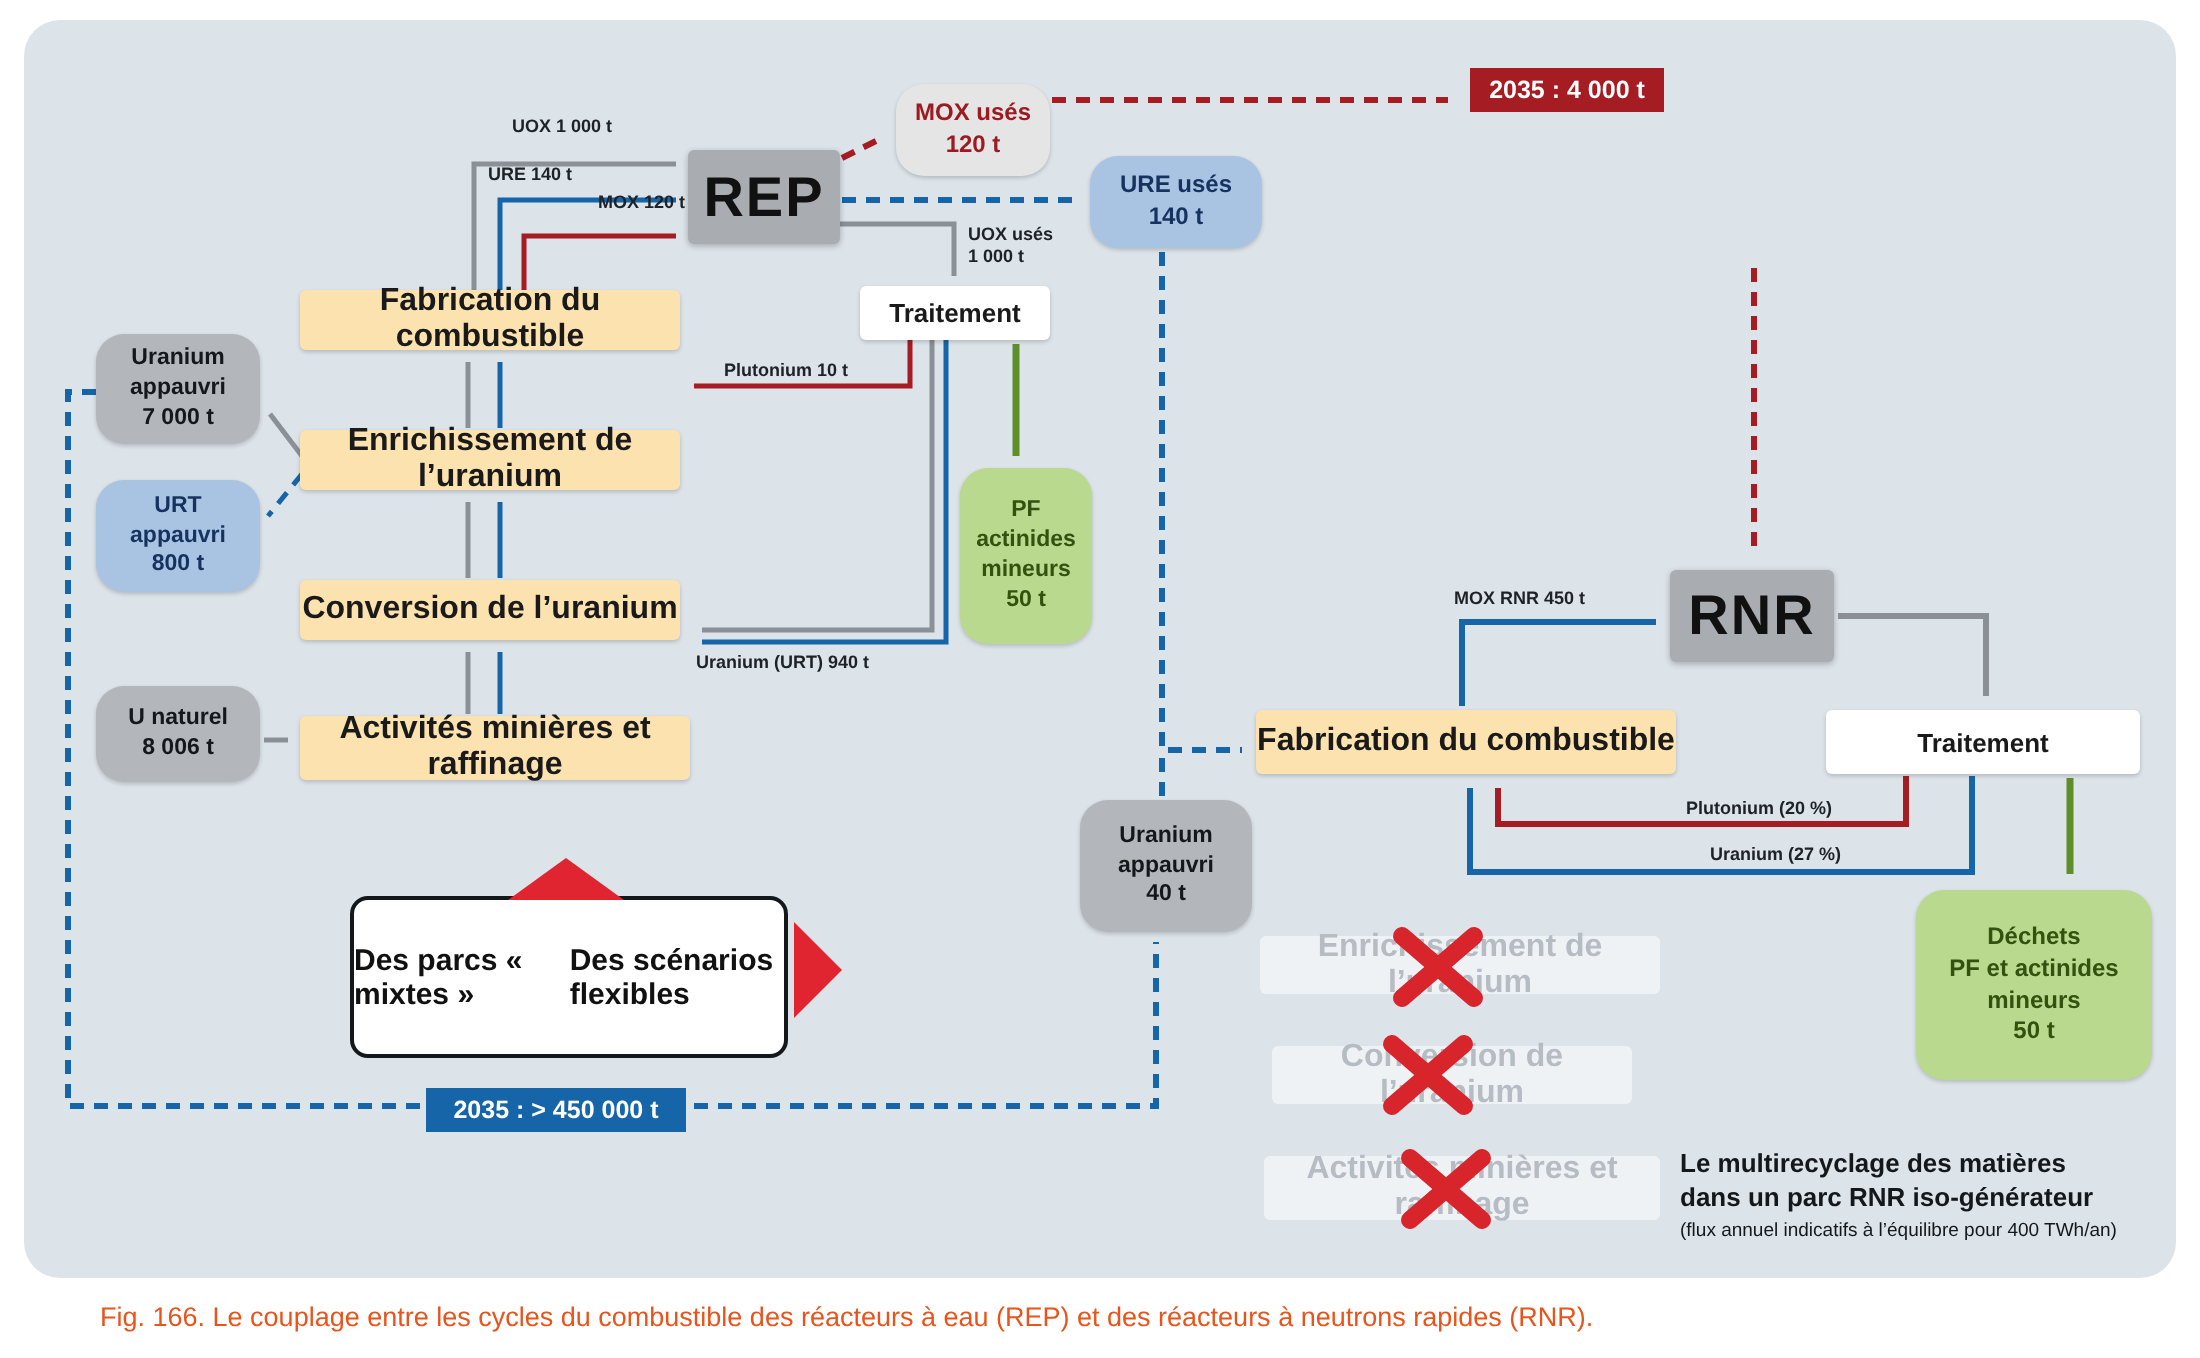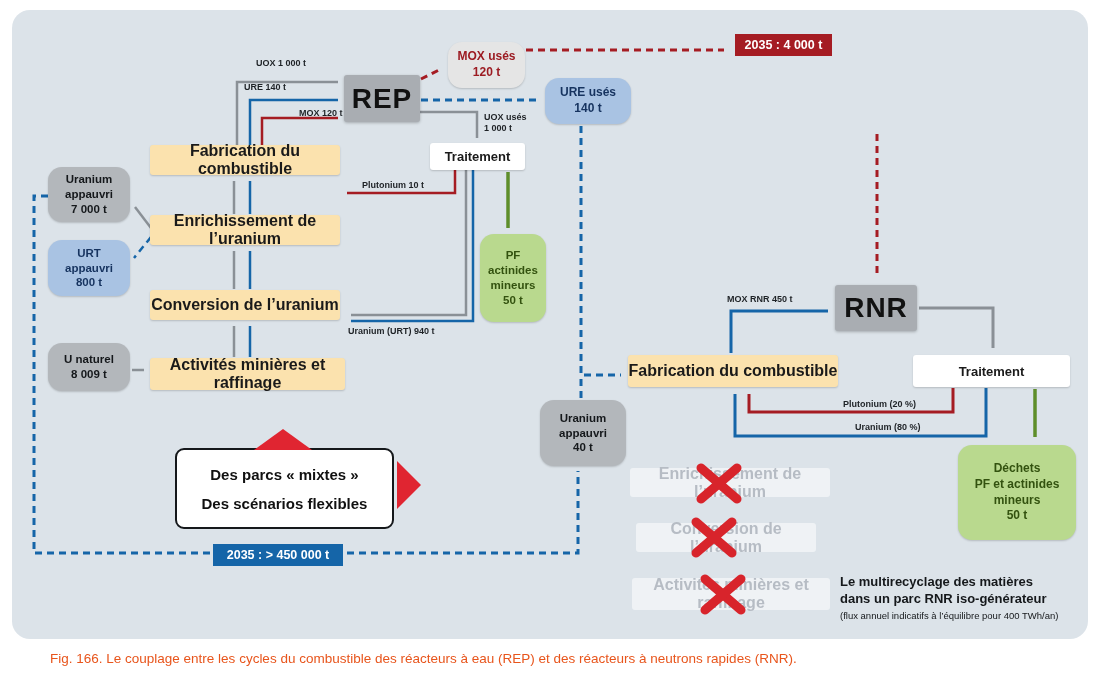--- a/index.html
+++ b/index.html
@@ -33,21 +33,21 @@
 
   .flow-label{position:absolute;z-index:2;font-size:9px;font-weight:bold;color:#1e2226;
               white-space:pre-line;line-height:1.25;}
 
   .badge{position:absolute;z-index:2;display:flex;align-items:center;justify-content:center;
          color:#ffffff;font-weight:bold;font-size:12.5px;}
   .badge-blue{background:#1565a8;}
   .badge-red{background:#a51c23;}
 
   .banner{position:absolute;z-index:2;left:175px;top:448px;width:215px;height:77px;background:#ffffff;
-          border:2px solid #15181b;border-radius:9px;display:flex;flex-direction:column;
+          border:2px solid #15181b;border-radius:9px;display:flex;flex-direction:row;
           align-items:center;justify-content:center;gap:12px;font-size:15px;font-weight:bold;color:#111;}
 
   .note{position:absolute;z-index:2;left:840px;top:574px;width:240px;color:#15181b;}
   .note .b{font-weight:bold;font-size:13px;white-space:pre-line;line-height:1.3;}
   .note .s{font-size:9.5px;margin-top:2px;}
 
   .caption{position:absolute;z-index:2;left:50px;top:651px;font-size:13.5px;color:#e8551c;}
 </style>
 </head>
 <body>
@@ -117,21 +117,21 @@
   <div class="process" style="left:150px;top:215px;width:190px;height:30px;">Enrichissement de l’uranium</div>
   <div class="process" style="left:150px;top:290px;width:190px;height:30px;">Conversion de l’uranium</div>
   <div class="process" style="left:150px;top:358px;width:195px;height:32px;">Activités minières et raffinage</div>
   <div class="node gray-node" style="left:48px;top:167px;width:82px;height:55px;">Uranium
 appauvri
 7 000 t</div>
   <div class="node blue-node" style="left:48px;top:240px;width:82px;height:56px;">URT
 appauvri
 800 t</div>
   <div class="node gray-node" style="left:48px;top:343px;width:82px;height:48px;">U naturel
-8 009 t</div>
+8 006 t</div>
   <div class="node green-node" style="left:480px;top:234px;width:66px;height:88px;">PF
 actinides
 mineurs
 50 t</div>
 
   <div class="banner">
     <div>Des parcs « mixtes »</div>
     <div>Des scénarios flexibles</div>
   </div>
 
@@ -153,28 +153,28 @@
   <div class="process ghost" style="left:632px;top:578px;width:198px;height:32px;">Activités minières et raffinage</div>
 
   <div class="note">
     <div class="b">Le multirecyclage des matières
 dans un parc RNR iso-générateur</div>
     <div class="s">(flux annuel indicatifs à l’équilibre pour 400 TWh/an)</div>
   </div>
 
   <div class="flow-label" style="left:256px;top:58px;">UOX 1 000 t</div>
   <div class="flow-label" style="left:244px;top:82px;">URE 140 t</div>
-  <div class="flow-label" style="left:263px;top:108px;padding-left:36px;">MOX 120 t</div>
+  <div class="flow-label" style="left:263px;top:96px;padding-left:36px;">MOX 120 t</div>
   <div class="flow-label" style="left:484px;top:112px;text-align:left;">UOX usés
 1 000 t</div>
   <div class="flow-label" style="left:362px;top:180px;">Plutonium 10 t</div>
   <div class="flow-label" style="left:348px;top:326px;">Uranium (URT) 940 t</div>
   <div class="flow-label" style="left:727px;top:294px;">MOX RNR 450 t</div>
   <div class="flow-label" style="left:843px;top:399px;">Plutonium (20 %)</div>
-  <div class="flow-label" style="left:855px;top:422px;">Uranium (80 %)</div>
+  <div class="flow-label" style="left:855px;top:422px;">Uranium (27 %)</div>
 
   <svg class="layer marks" viewBox="0 0 1100 679">
     <polygon points="254,450 283,429 312,450" fill="#e02531"></polygon>
     <polygon points="397,461 421,485 397,509" fill="#e02531"></polygon>
     <g stroke="#d8242b" stroke-width="9" stroke-linecap="round">
       <line x1="701" y1="468" x2="737" y2="499"></line>
         <line x1="701" y1="499" x2="737" y2="468"></line>
     </g>
     <g stroke="#d8242b" stroke-width="9" stroke-linecap="round">
       <line x1="696" y1="522" x2="732" y2="553"></line>

